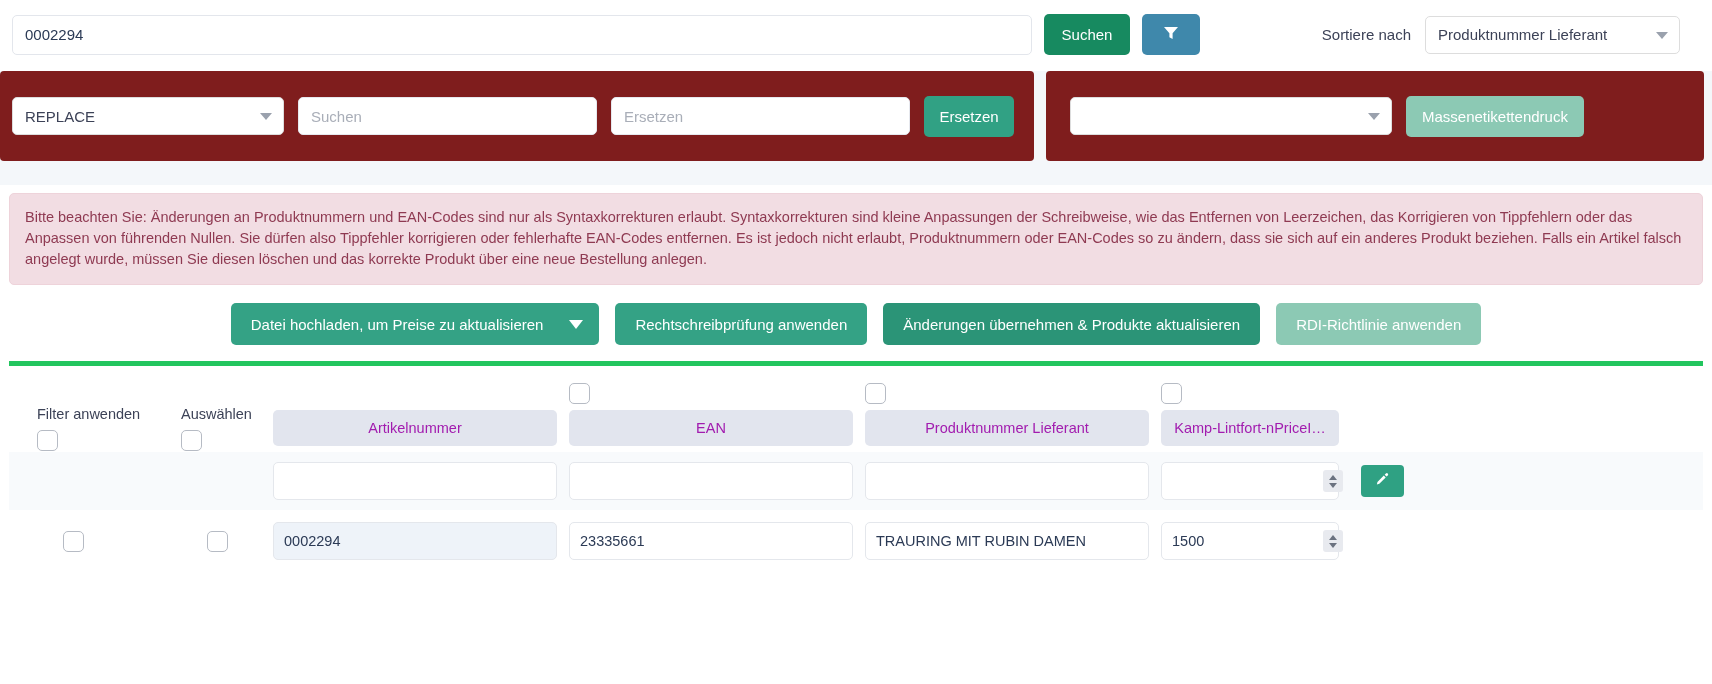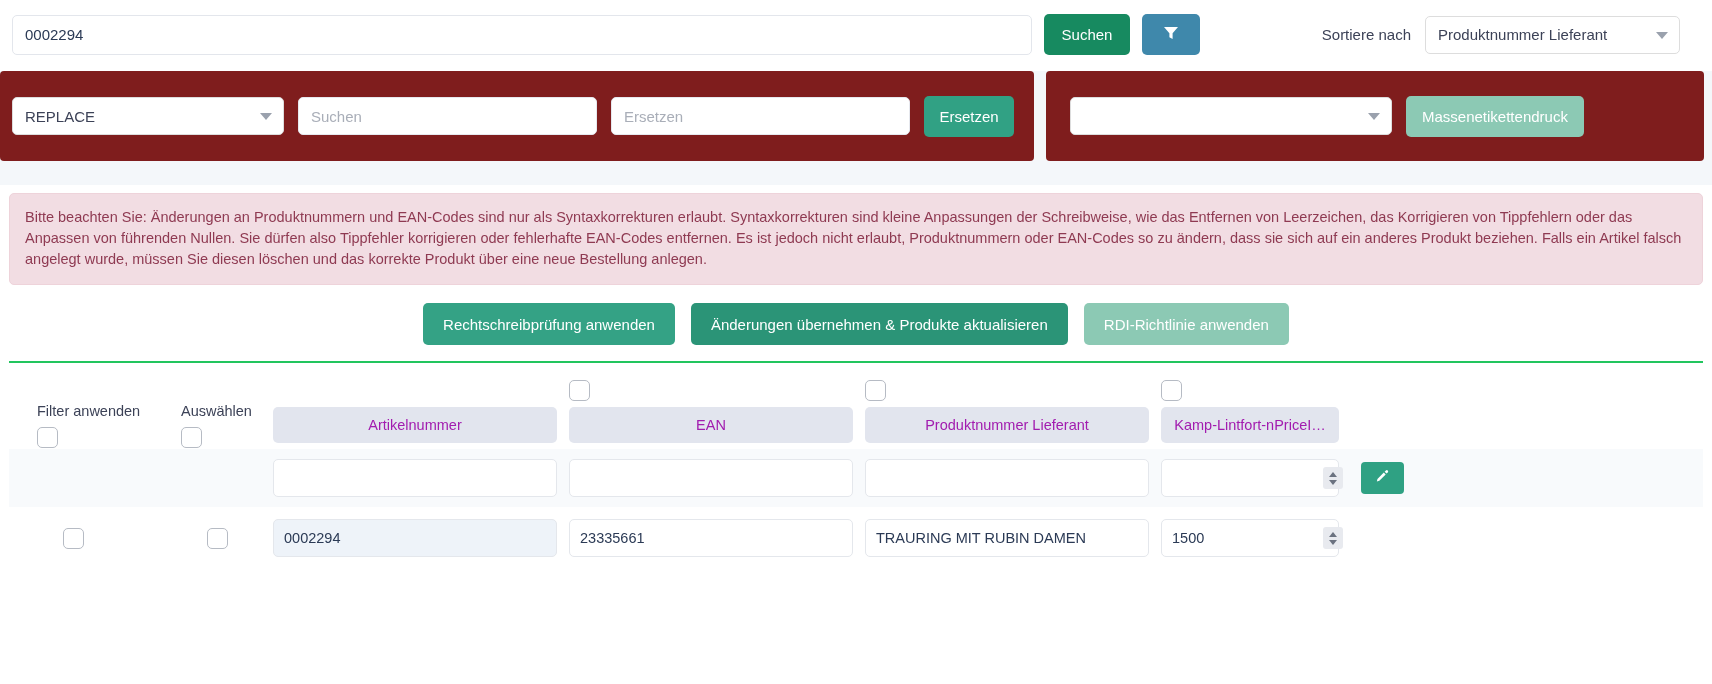--- a/index.html
+++ b/index.html
@@ -157,21 +157,21 @@
   .chev {
     width: 0; height: 0;
     border-left: 7px solid transparent;
     border-right: 7px solid transparent;
     border-top: 9px solid #fff;
   }
 
   
   .tablewrap {
     margin: 0 9px;
-    border-top: 2px solid #22c55e;
+    border-top: 5px solid #22c55e;
     background: #fff;
   }
   .row {
     display: flex; align-items: center;
     padding-left: 28px;
   }
   .row.checkrow  { height: 38px; align-items: flex-end; }
   .row.headerrow { height: 48px; }
   .row.editrow   { height: 58px; background: #f8fafc; }
   .row.datarow   { height: 62px; }
@@ -274,20 +274,24 @@
     <button class="btn-mass">Massenetikettendruck</button>
   </div>
 </div>
 <div class="strip-gap"></div>
 
 <div class="banner">
   <span>Bitte beachten Sie: Änderungen an Produktnummern und EAN-Codes sind nur als Syntaxkorrekturen erlaubt. Syntaxkorrekturen sind kleine Anpassungen der Schreibweise, wie das Entfernen von Leerzeichen, das Korrigieren von Tippfehlern oder das Anpassen von führenden Nullen. Sie dürfen also Tippfehler korrigieren oder fehlerhafte EAN-Codes entfernen. Es ist jedoch nicht erlaubt, Produktnummern oder EAN-Codes so zu ändern, dass sie sich auf ein anderes Produkt beziehen. Falls ein Artikel falsch angelegt wurde, müssen Sie diesen löschen und das korrekte Produkt über eine neue Bestellung anlegen.</span>
 </div>
 
 <div class="actions">
+  <button class="abtn upload">
+    <span>Datei hochladen, um Preise zu aktualisieren</span>
+    <span class="chev"></span>
+  </button>
   <button class="abtn">Rechtschreibprüfung anwenden</button>
   <button class="abtn strong">Änderungen übernehmen &amp; Produkte aktualisieren</button>
   <button class="abtn disabled">RDI-Richtlinie anwenden</button>
 </div>
 
 <div class="tablewrap">
 
   <div class="row checkrow">
     <div class="col-filter"></div>
     <div class="col-select"></div>

